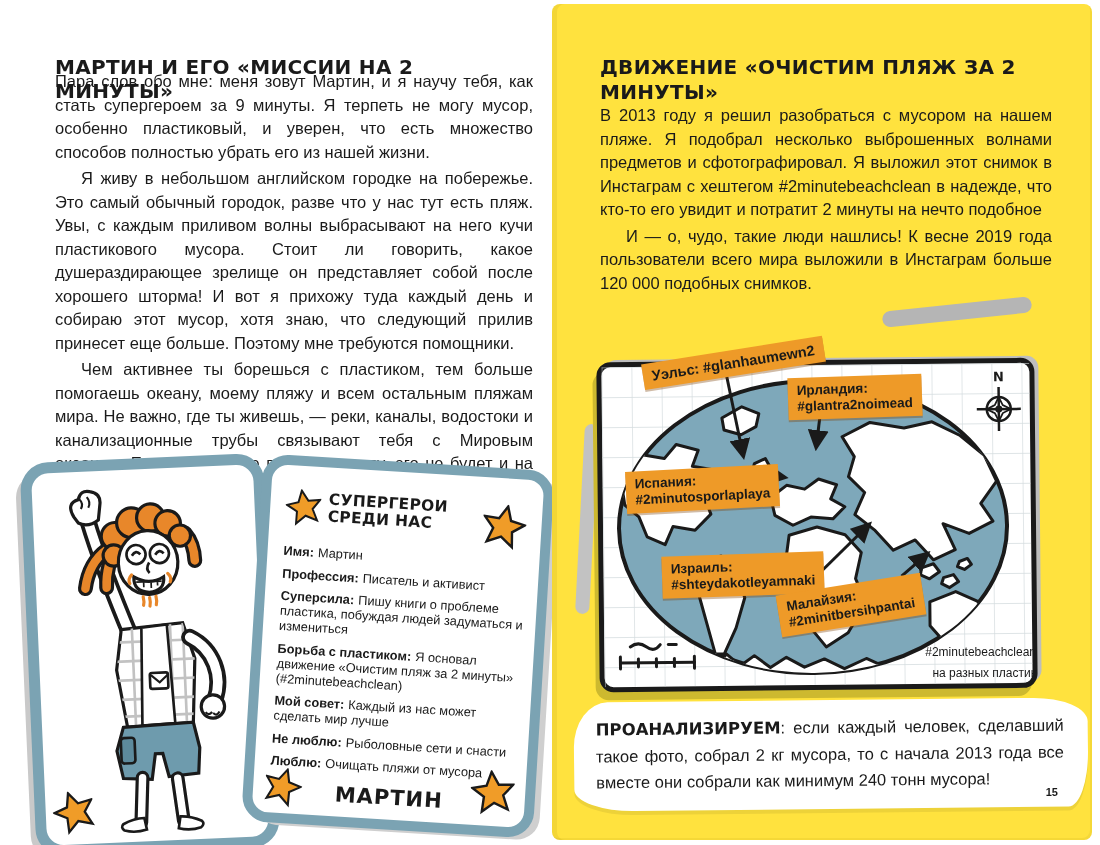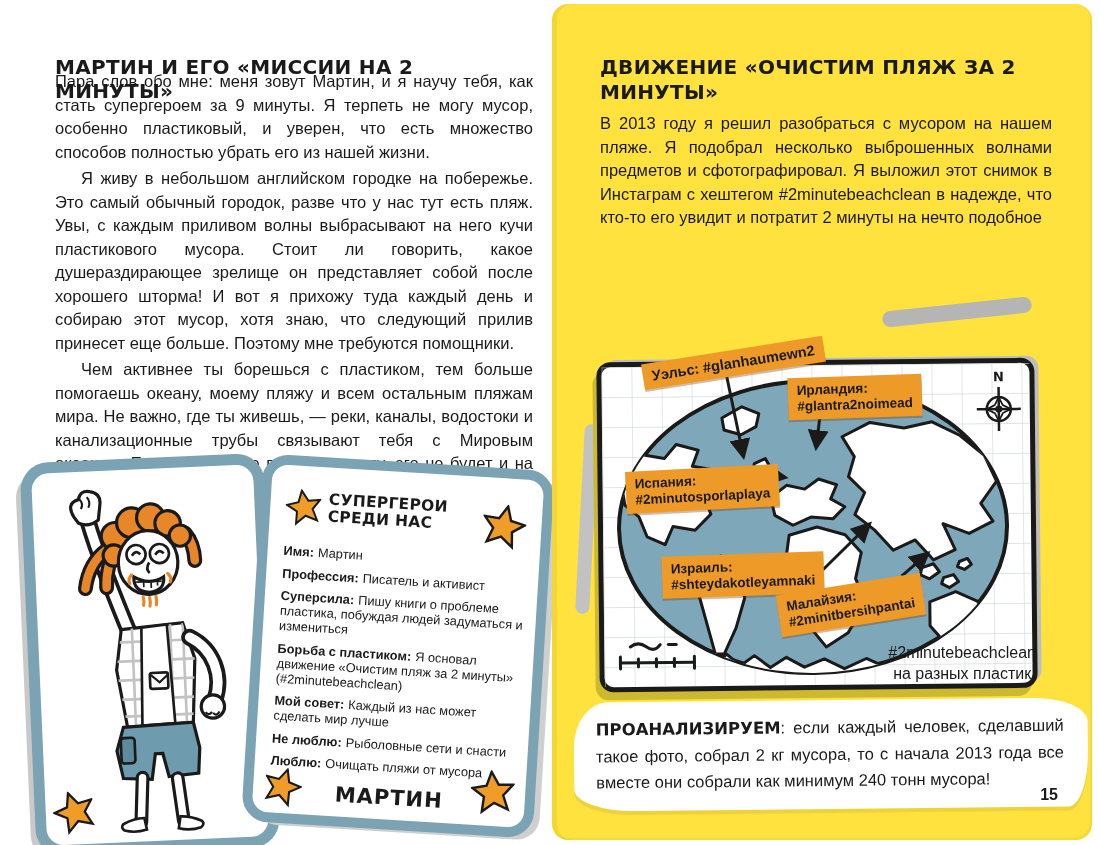--- a/index.html
+++ b/index.html
@@ -34,51 +34,51 @@
   .hero-footer{position:absolute;left:0;right:0;bottom:10px;text-align:center;font-size:21px;letter-spacing:1px;}
   .star{display:inline-block;}
   .star svg{display:block;}
   .hstar-l{width:36px;height:36px;transform:rotate(-12deg);flex:0 0 auto;}
   .hstar-r{width:44px;height:44px;transform:rotate(10deg);flex:0 0 auto;margin-top:14px;}
   .bstar-l{position:absolute;left:10px;bottom:8px;width:38px;height:38px;transform:rotate(15deg);}
   .bstar-r{position:absolute;right:10px;bottom:12px;width:44px;height:44px;transform:rotate(-8deg);}
 
   
   .right-page{position:absolute;left:552px;top:4px;width:540px;height:836px;background:#ffe23e;
-              border-radius:16px;box-shadow:inset 5px 0 0 rgba(160,130,0,.12), inset -2px -2px 0 rgba(160,130,0,.10);}
+              border-radius:8px;box-shadow:inset 5px 0 0 rgba(160,130,0,.12), inset -2px -2px 0 rgba(160,130,0,.10);}
   .rp-title{position:absolute;left:48px;top:38px;width:460px;font-size:20px;line-height:25px;}
-  .rp-body{position:absolute;left:48px;top:108px;width:452px;font-size:16.5px;line-height:23.5px;text-align:justify;}
+  .rp-body{position:absolute;left:48px;top:100px;width:452px;font-size:16.5px;line-height:23.5px;text-align:justify;}
   .rp-body p{margin:0 0 3px 0;}
   .rp-body p.indent{text-indent:26px;}
 
   
   .pencil{position:absolute;background:#b5b5b5;border-radius:8px;}
   .pencil.p1{left:330px;top:300px;width:150px;height:16px;transform:rotate(-6deg);}
   .pencil.p2{left:28px;top:420px;width:14px;height:190px;transform:rotate(3deg);background:#c2c2c2;}
   .map-card{position:absolute;left:46px;top:356px;width:438px;height:330px;background:#fff;
             border:5px solid #1a1a1a;border-radius:14px;box-sizing:border-box;transform:rotate(-0.6deg);
             box-shadow:-5px 9px 0 -1px #cdb92f, 6px -4px 0 -2px #bdbdbd;}
   .map-card svg{width:100%;height:100%;display:block;}
   .map-label{position:absolute;background:#ee9a28;color:#1a1a1a;font-weight:bold;
              padding:5px 9px;font-size:13.5px;line-height:16px;box-shadow:0 2px 0 rgba(120,60,0,.35);z-index:5;}
   .map-label span{display:block;}
   .lbl-wales{left:90px;top:346px;font-size:14.5px;transform:rotate(-9deg);}
   .lbl-ireland{left:236px;top:372px;transform:rotate(-2deg);}
   .lbl-spain{left:74px;top:464px;transform:rotate(-3deg);}
   .lbl-israel{left:110px;top:550px;transform:rotate(-2deg);}
   .lbl-malaysia{left:226px;top:580px;transform:rotate(-9deg);}
-  .map-caption{position:absolute;right:56px;top:638px;text-align:center;font-size:16px;line-height:21px;z-index:4;}
+  .map-caption{position:absolute;right:56px;top:638px;text-align:right;font-size:12px;line-height:21px;z-index:4;}
 
   
   .analysis{position:absolute;left:22px;top:696px;width:514px;min-height:96px;background:#fff;
             border-radius:34px 55px 20px 60px / 45px 24px 55px 22px;transform:rotate(-0.6deg);
             padding:14px 24px 16px 22px;box-sizing:border-box;font-size:16.5px;line-height:26px;text-align:justify;
             box-shadow:0 4px 0 rgba(0,0,0,.07);}
   .analysis .a-label{font-family:"DejaVu Sans", sans-serif;font-weight:800;}
-  .page-num{position:absolute;right:34px;top:782px;font-size:16px;font-weight:bold;}
+  .page-num{position:absolute;right:34px;top:782px;font-size:11px;font-weight:bold;}
 </style>
 </head>
 <body>
 
 <div class="spread">
 
   <div class="left-page">
     <h1 class="lp-title hand">МАРТИН И ЕГО «МИССИИ НА 2 МИНУТЫ»</h1>
     <div class="lp-body">
       <p>Пара слов обо мне: меня зовут Мартин, и я научу тебя, как стать супергероем за 9 минуты. Я терпеть не могу мусор, особенно пластиковый, и уверен, что есть множество способов полностью убрать его из нашей жизни.</p>
@@ -198,20 +198,21 @@
       </span>
     </div>
   </div>
 
   <div class="right-page">
     <h1 class="rp-title hand">
       <span style="display:block">ДВИЖЕНИЕ «ОЧИСТИМ ПЛЯЖ ЗА 2 МИНУТЫ»</span>
     </h1>
     <div class="rp-body">
       <p>В 2013 году я решил разобраться с мусором на нашем пляже. Я подобрал несколько выброшенных волнами предметов и сфотографировал. Я выложил этот снимок в Инстаграм с хештегом #2minutebeachclean в надежде, что кто-то его увидит и потратит 2 минуты на нечто подобное</p>
+      <p class="indent">И — о, чудо, такие люди нашлись! К весне 2019 года пользователи всего мира выложили в Инстаграм больше 120 000 подобных снимков.</p>
     </div>
 
     <div class="pencil p1"></div>
     <div class="pencil p2"></div>
 
     <div class="map-card">
       <svg viewBox="0 0 428 320">
         <defs>
           <pattern id="grid" width="30" height="30" patternUnits="userSpaceOnUse">
             <path d="M30 0 H0 V30" fill="none" stroke="#d4dcde" stroke-width="1.4"></path>

